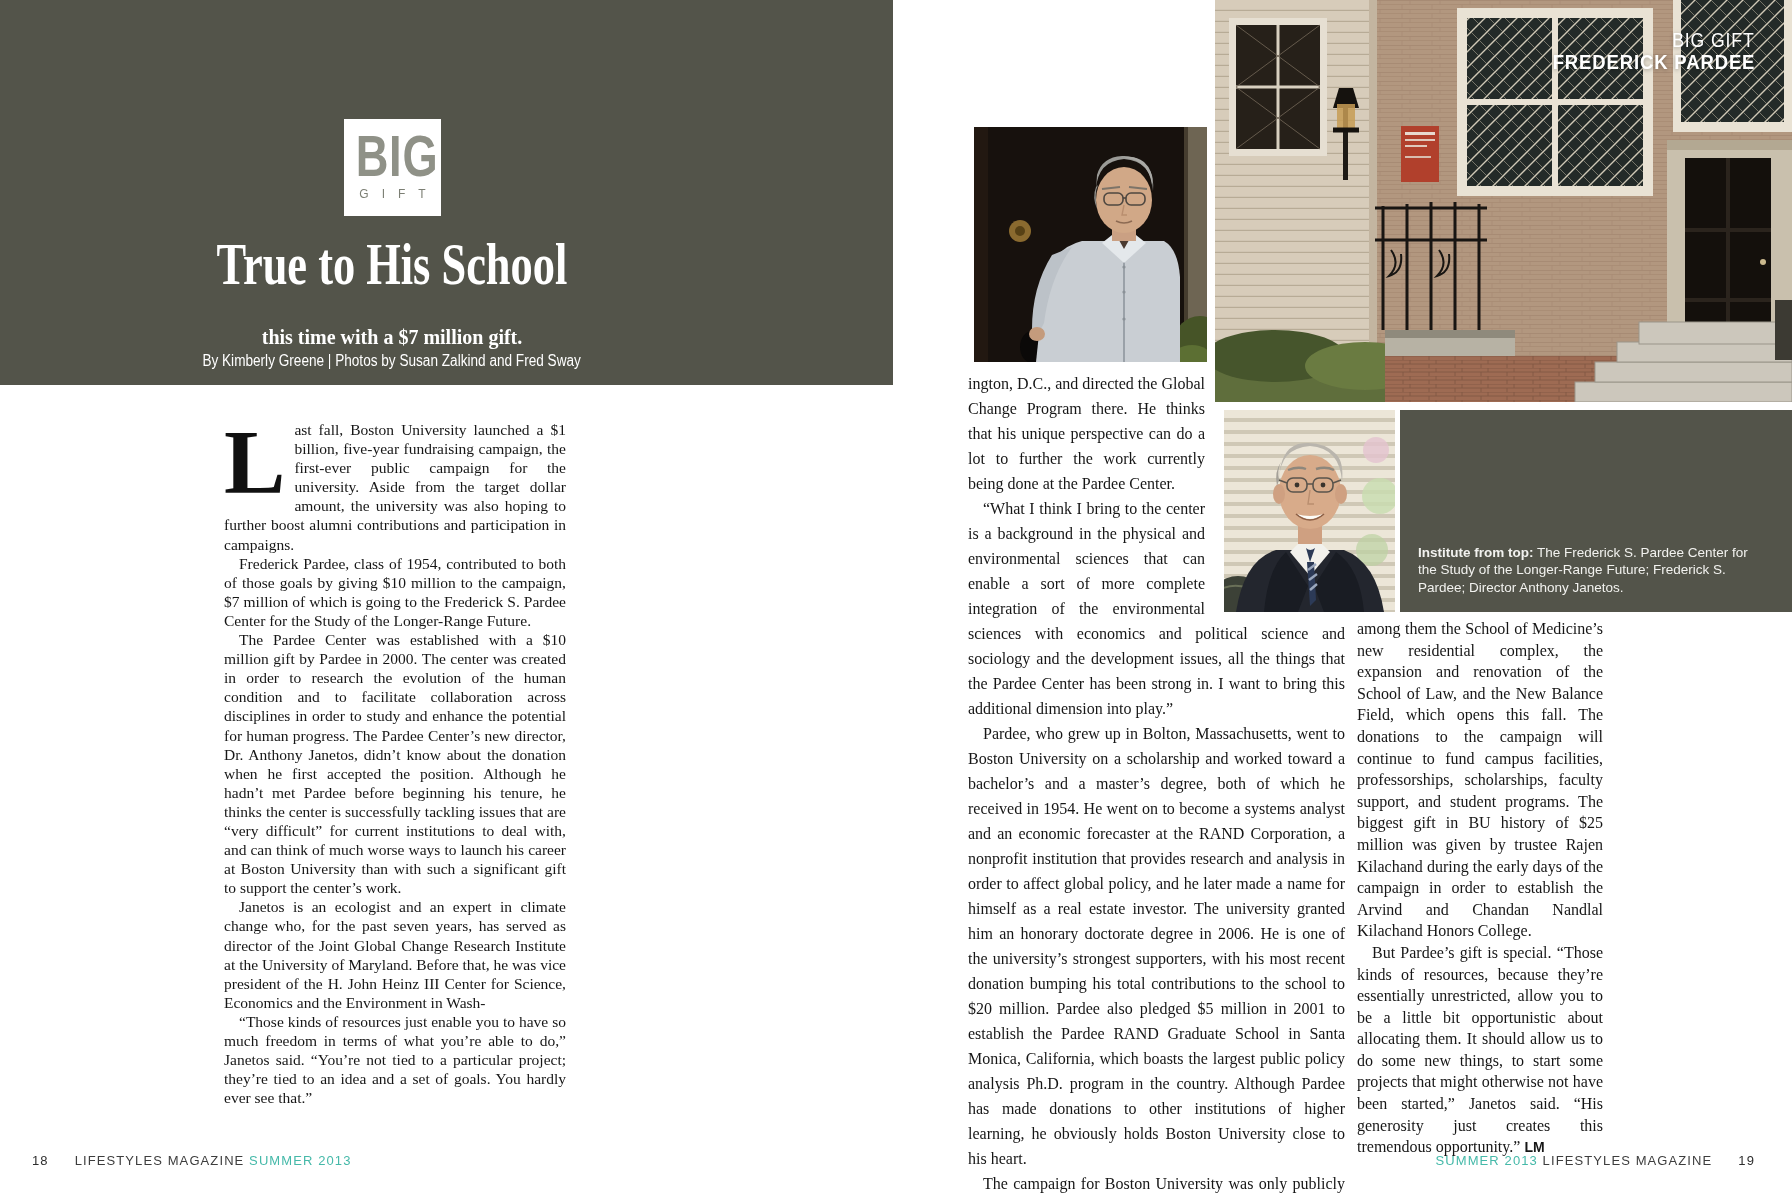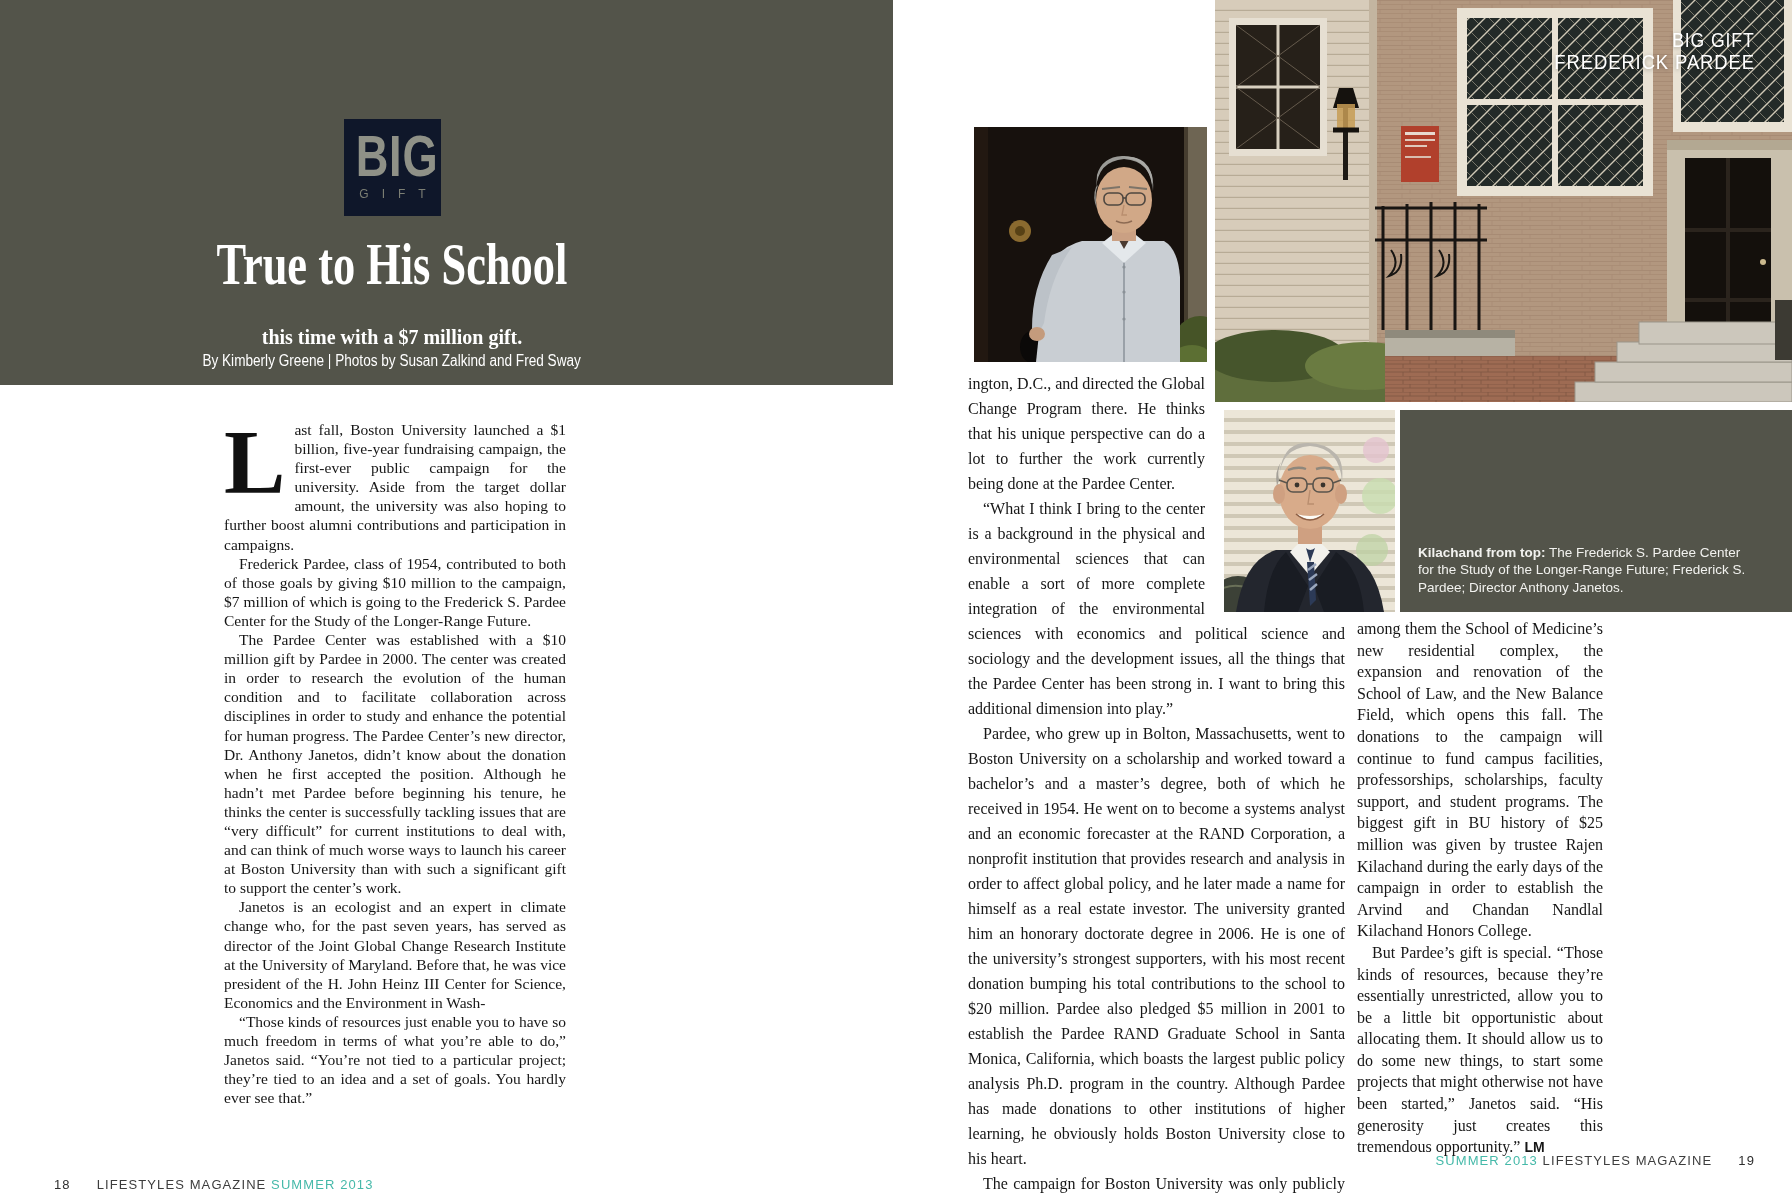--- a/index.html
+++ b/index.html
@@ -2,21 +2,21 @@
 <html lang="en"><head>
 <meta charset="utf-8">
 <style>
   html,body{margin:0;padding:0;background:#e9e9e9;}
   .spread{position:relative;width:1792px;height:1200px;background:#ffffff;overflow:hidden;
           font-family:"Liberation Serif",serif;color:#161616;}
 
   
   .header-block{position:absolute;left:0;top:0;width:893px;height:385px;background:#53544a;}
   .header-inner{position:absolute;left:0;top:0;width:784px;height:385px;text-align:center;}
-  .badge{position:absolute;left:344px;top:119px;width:97px;height:97px;background:#0f172a;}
+  .badge{position:absolute;left:344px;top:119px;width:97px;height:97px;background:#ffffff;}
   .badge-big{margin-top:8px;font-family:"Liberation Sans",sans-serif;font-weight:bold;
              font-size:58px;line-height:58px;color:#8f9187;letter-spacing:1px;
              display:inline-block;transform:scaleX(.78);transform-origin:center;}
   .badge-gift{margin-top:2px;font-family:"Liberation Sans",sans-serif;font-size:12px;
               color:#7c7f74;letter-spacing:13px;text-indent:13px;}
   .title{position:absolute;left:0;top:233px;width:784px;margin:0;color:#fff;
          font-family:Liberation Serif, serif;font-weight:bold;font-size:60px;line-height:62px;}
   .condensed-inline{display:inline-block;transform:scaleX(.74);transform-origin:center;}
   .subtitle{position:absolute;left:0;top:303px;width:784px;color:#fff;
             font-family:"Liberation Serif",serif;font-weight:bold;font-size:20px;line-height:23px;}
@@ -40,33 +40,33 @@
   .photo{position:absolute;display:block;}
   .photo-door{left:974px;top:127px;}
   .photo-building{left:1215px;top:0;}
   .photo-portrait{left:1224px;top:410px;}
 
   
   .corner-tag{position:absolute;right:37px;top:30px;text-align:right;color:#fff;
               font-family:"Liberation Sans",sans-serif;line-height:21px;
               text-shadow:0 1px 5px rgba(0,0,0,.35);}
   .corner-tag .l1{font-size:20px;letter-spacing:1px;}
-  .corner-tag .l2{font-size:21px;font-weight:normal;letter-spacing:1px;}
+  .corner-tag .l2{font-size:21px;font-weight:bold;letter-spacing:1px;}
   .corner-tag .condensed-inline{transform:scaleX(.88);transform-origin:right center;}
 
   
   .caption-box{position:absolute;left:1400px;top:410px;width:392px;height:202px;background:#53544a;}
   .caption-text{position:absolute;left:18px;bottom:16px;width:336px;color:#f2f2ef;
                 font-family:"Liberation Sans",sans-serif;font-size:13.5px;line-height:17.5px;}
   .caption-text b{font-weight:bold;}
 
   
   .footer{position:absolute;top:1153px;font-family:"Liberation Sans",sans-serif;
           font-size:13px;letter-spacing:1.1px;color:#3d3d3d;}
-  .footer-left{left:54px;margin-top:24px;}
+  .footer-left{left:32px;}
   .footer-right{right:37px;text-align:right;}
   .footer .pnum{display:inline-block;color:#2e2e2e;}
   .footer-left .pnum{margin-right:26px;}
   .footer-right .pnum{margin-left:26px;}
   .footer .issue{color:#45b9a9;}
 </style>
 </head>
 <body>
 
 <div class="spread">
@@ -236,21 +236,21 @@
     <path d="M83 74 L89 74 M63 73 L55 70 M109 73 L117 70" stroke="#5a544c" stroke-width="1.6"></path>
     <circle cx="73" cy="75" r="2.4" fill="#3a332c"></circle>
     <circle cx="99" cy="75" r="2.4" fill="#3a332c"></circle>
     <path d="M86 80 L84 94 L90 94" stroke="#b98e6f" stroke-width="1.4" fill="none"></path>
     <path d="M72 104 Q86 114 100 104 Q86 108 72 104 Z" fill="#fdfdf8"></path>
     <path d="M72 104 Q86 116 100 104" stroke="#8c5f45" stroke-width="1.6" fill="none"></path>
   </svg>
 
   <div class="caption-box">
     <div class="caption-text">
-      <b>Kilachand from top:</b><span> The Frederick S. Pardee Center for the Study of the Longer-Range Future; Frederick S. Pardee; Director Anthony Janetos.</span>
+      <b>Institute from top:</b><span> The Frederick S. Pardee Center for the Study of the Longer-Range Future; Frederick S. Pardee; Director Anthony Janetos.</span>
     </div>
   </div>
 
   <div class="col col-left">
     <p><span class="dropcap">L</span><span>ast fall, Boston University launched a $1 billion, five-year fundraising campaign, the first-ever public campaign for the university. Aside from the target dollar amount, the university was also hoping to further boost alumni contributions and participation in campaigns.</span></p>
     <p>Frederick Pardee, class of 1954, contributed to both of those goals by giving $10 million to the campaign, $7 million of which is going to the Frederick S. Pardee Center for the Study of the Longer-Range Future.</p>
     <p>The Pardee Center was established with a $10 million gift by Pardee in 2000. The center was created in order to research the evolution of the human condition and to facilitate collaboration across disciplines in order to study and enhance the potential for human progress. The Pardee Center’s new director, Dr. Anthony Janetos, didn’t know about the donation when he first accepted the position. Although he hadn’t met Pardee before beginning his tenure, he thinks the center is successfully tackling issues that are “very difficult” for current institutions to deal with, and can think of much worse ways to launch his career at Boston University than with such a significant gift to support the center’s work.</p>
     <p>Janetos is an ecologist and an expert in climate change who, for the past seven years, has served as director of the Joint Global Change Research Institute at the University of Maryland. Before that, he was vice president of the H. John Heinz III Center for Science, Economics and the Environment in Wash-</p>
     <p>“Those kinds of resources just enable you to have so much freedom in terms of what you’re able to do,” Janetos said. “You’re not tied to a particular project; they’re tied to an idea and a set of goals. You hardly ever see that.”</p>
   </div>

